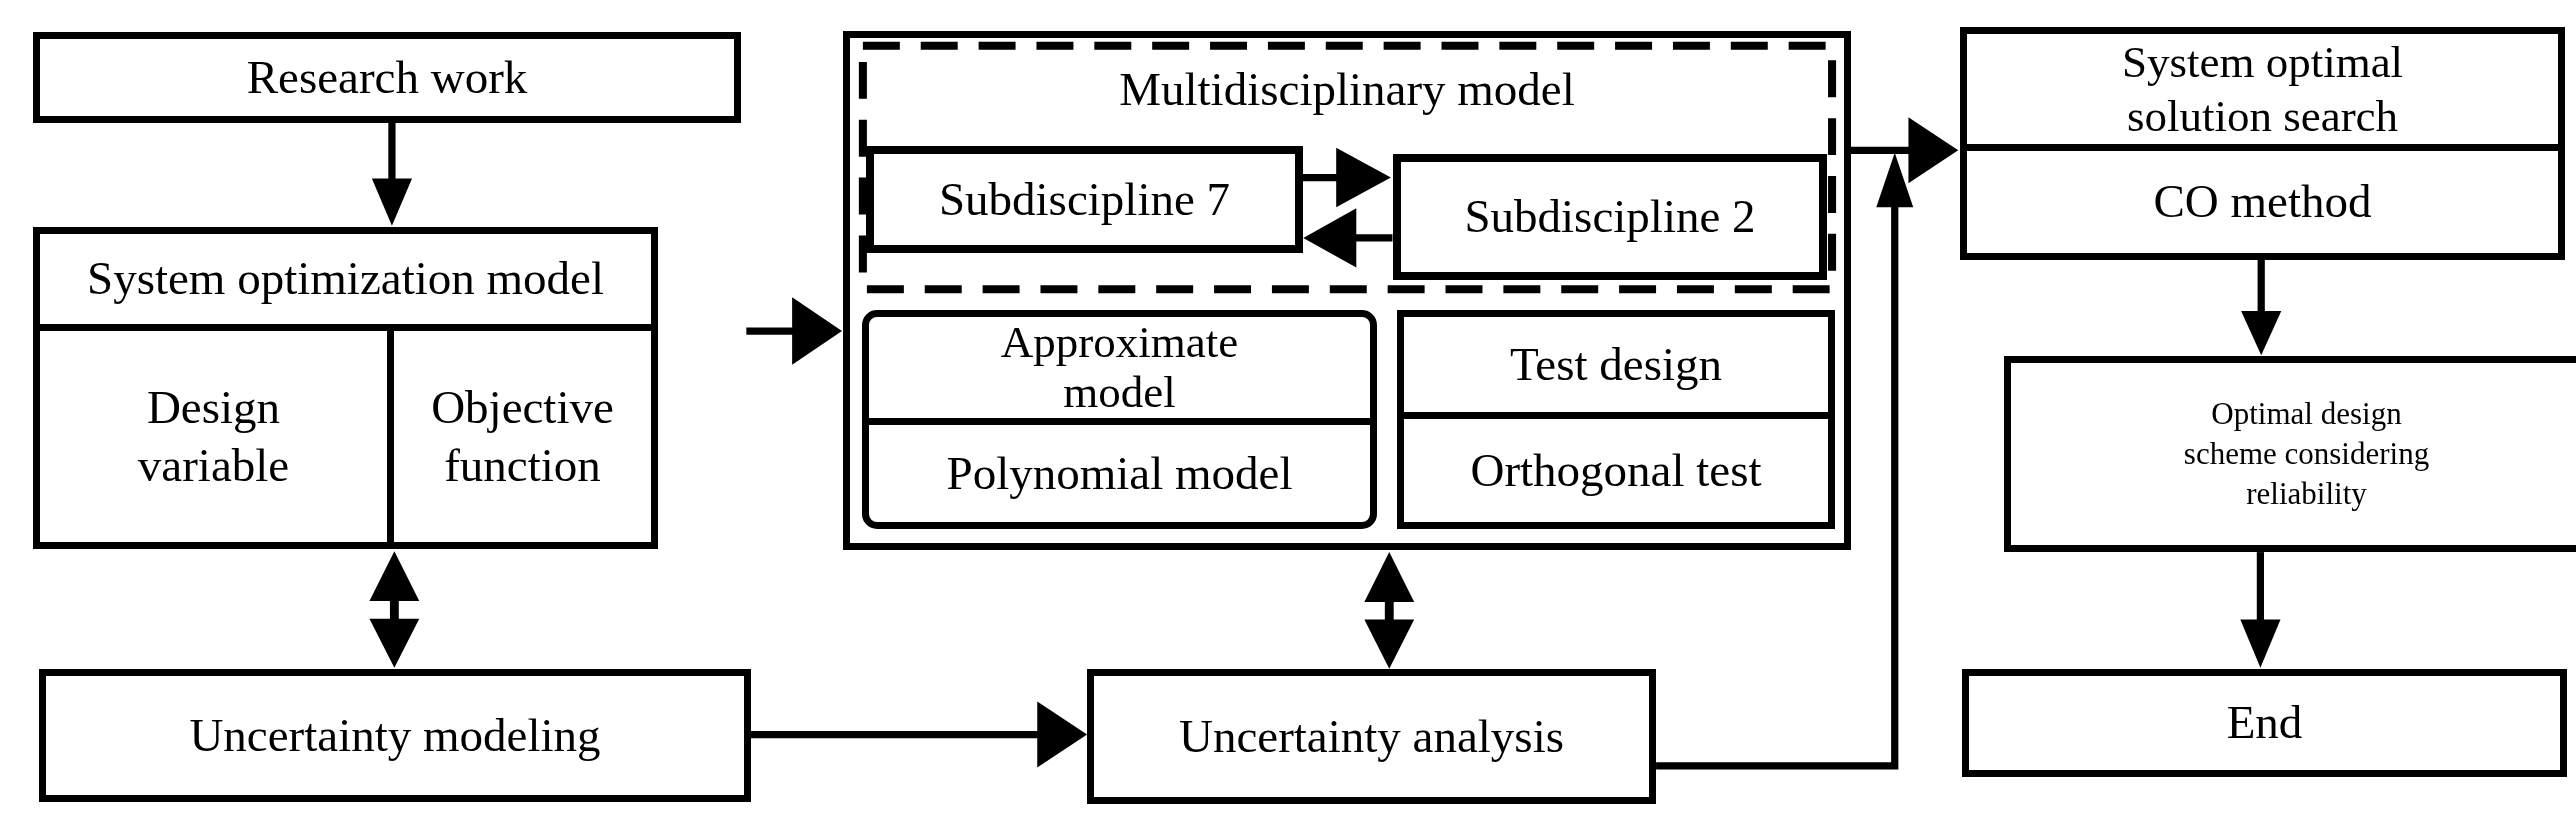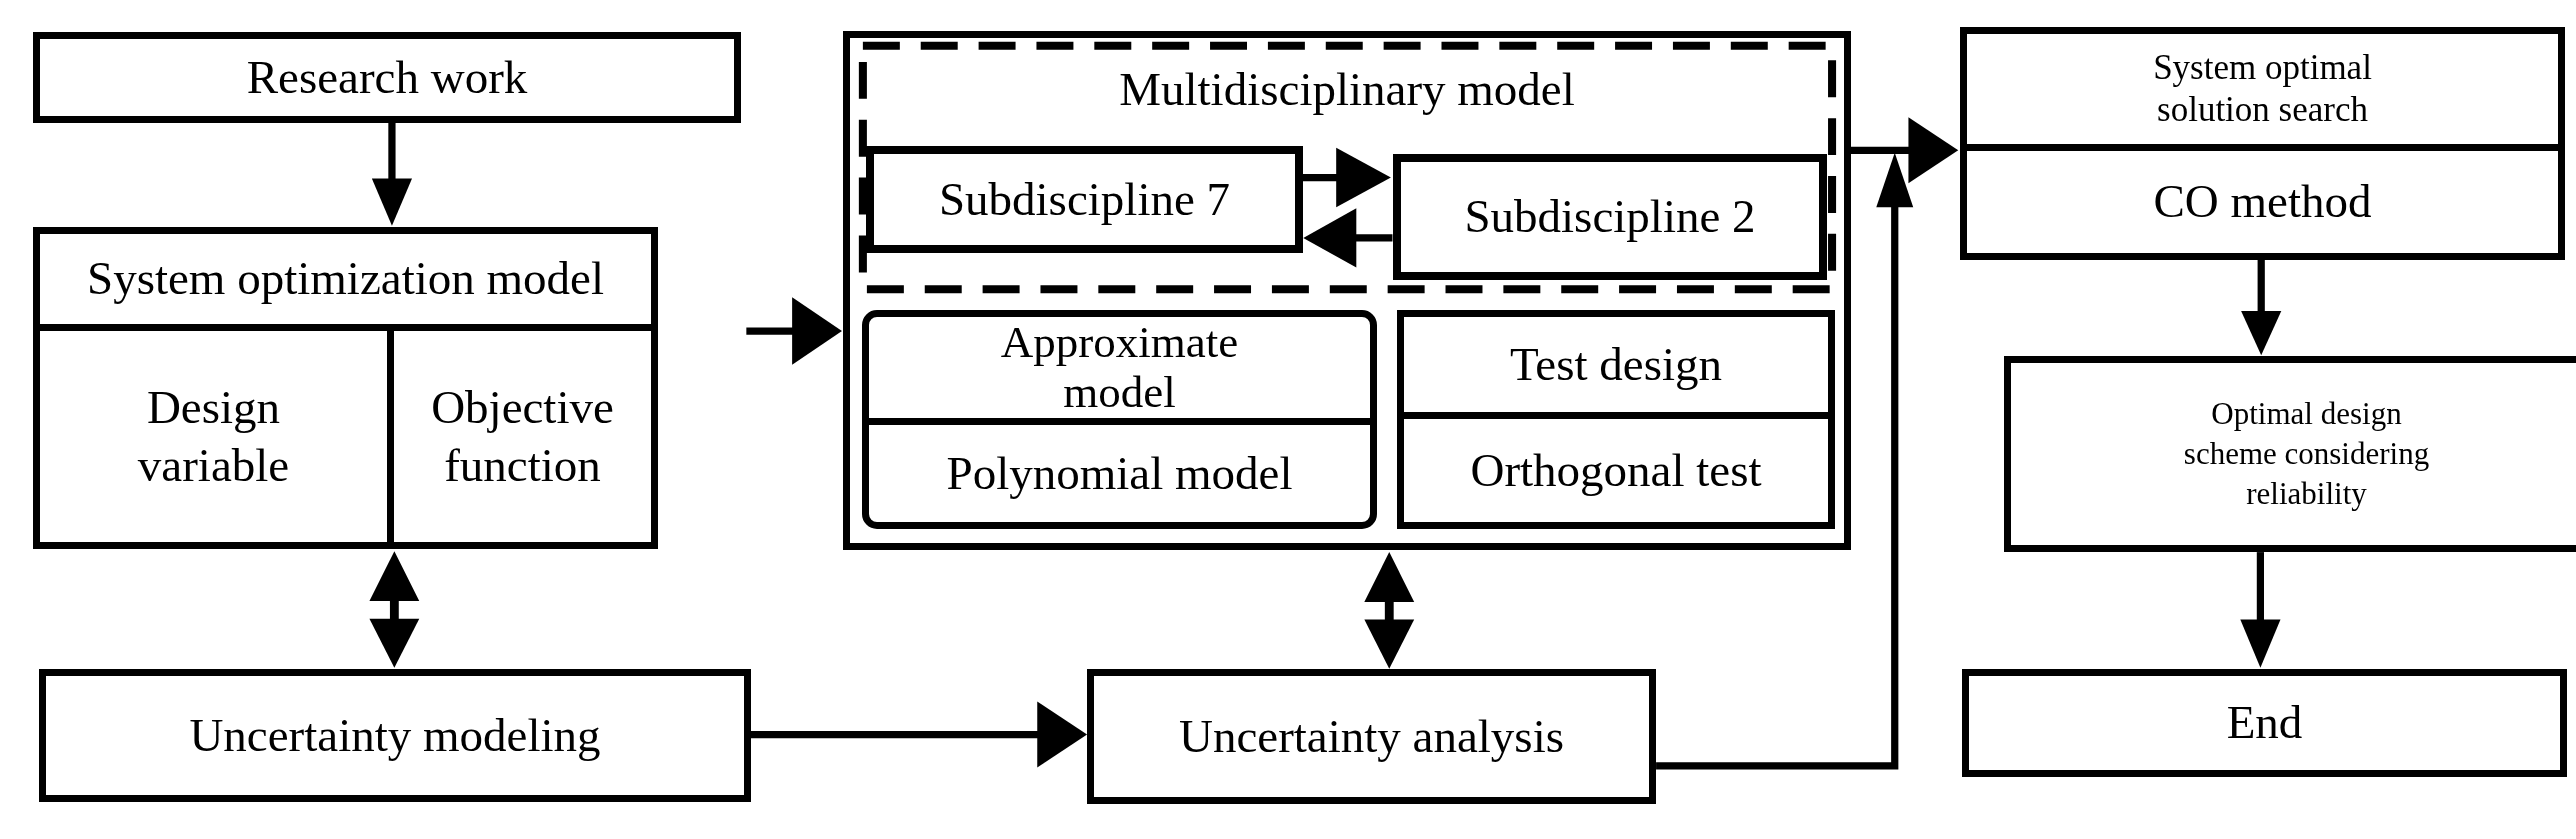--- a/index.html
+++ b/index.html
@@ -72,21 +72,21 @@
   <div class="node col" style="left:1397px;top:310px;width:438px;height:219px;">
     <div class="cell hdiv" style="flex:0 0 102px;">Test design</div>
     <div class="cell">Orthogonal test</div>
   </div>
 
   <div class="node" style="left:1087px;top:669px;width:569px;height:135px;">
     <span>Uncertainty analysis</span>
   </div>
 
   <div class="node col" style="left:1960px;top:26.5px;width:605px;height:233px;">
-    <div class="cell hdiv ml" style="flex:0 0 117px;font-size:35px;line-height:1.2;">System optimal
+    <div class="cell hdiv ml" style="flex:0 0 117px;font-size:45px;line-height:1.2;">System optimal
 solution search</div>
     <div class="cell">CO method</div>
   </div>
 
   <div class="node ml" style="left:1960px;top:356px;width:605px;height:196px;font-size:31px;line-height:1.3;margin-left:44px;">Optimal design
 scheme considering
 reliability</div>
 
   <div class="node" style="left:1962px;top:669px;width:605px;height:108px;">
     <span>End</span>

